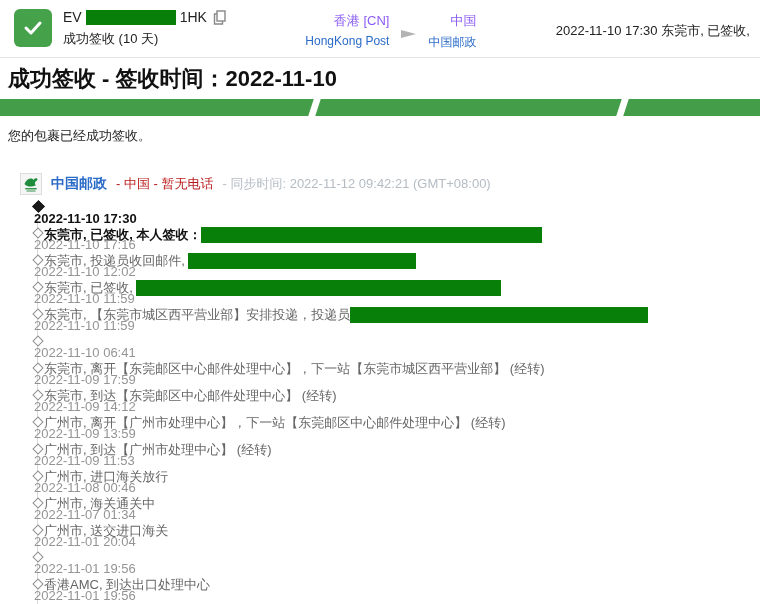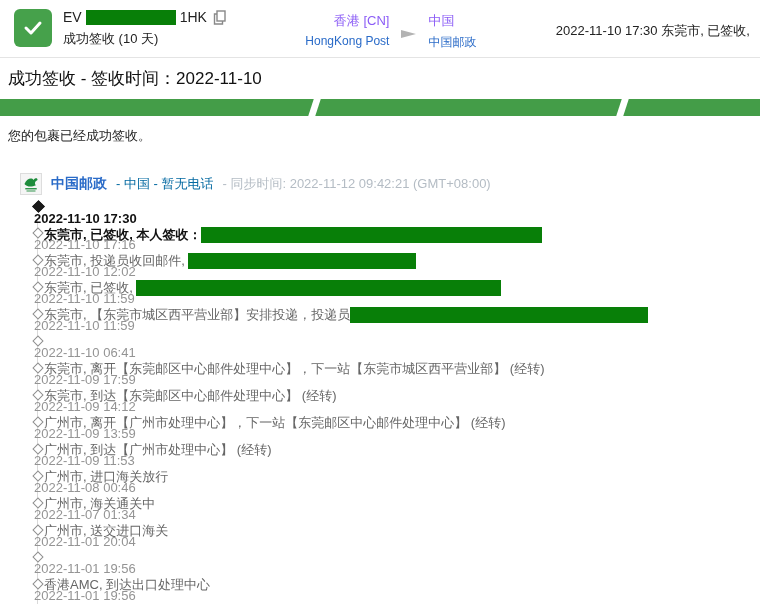--- a/index.html
+++ b/index.html
@@ -11,40 +11,40 @@
          display:flex;justify-content:space-between;gap:48px;}
   .h-left{display:flex;gap:11px;}
   .status-icon{width:38px;height:38px;border-radius:6px;background:#46a14b;display:flex;align-items:center;justify-content:center;flex:0 0 auto;}
   .trackno-line{font-size:14px;color:#222;display:flex;align-items:center;gap:4px;white-space:nowrap;}
   .trackno-redact{display:inline-block;width:90px;height:15px;background:#087f08;vertical-align:middle;}
   .copy{display:inline-flex;margin-left:2px;cursor:pointer;}
   .status-line{font-size:13px;color:#222;margin-top:5px;white-space:nowrap;}
 
   .h-route{display:flex;gap:12px;margin-top:3px;white-space:nowrap;}
   .route-origin{text-align:right;}
-  .route-dest{text-align:left;}
+  .route-dest{text-align:right;}
   .route-name{font-size:13px;color:#8b5cf6;}
   .route-carrier{font-size:12px;color:#2a6bc8;text-decoration:none;display:inline-block;margin-top:4px;cursor:pointer;}
   .route-arrow{width:0;height:0;border-left:15px solid #b3b3b3;border-top:4px solid transparent;border-bottom:4px solid transparent;margin-top:18px;}
 
   .h-latest{font-size:13px;color:#222;margin-top:13px;white-space:nowrap;}
 
   
-  .title{margin:9px 8px 0;font-size:17px;font-weight:normal;color:#111;line-height:23px;}
+  .title{margin:9px 8px 0;font-size:22px;font-weight:bold;color:#111;line-height:23px;}
   .progress{position:relative;height:17px;margin-top:9px;background:#449d48;overflow:hidden;}
   .progress .gap{position:absolute;top:-2px;bottom:-2px;width:7px;background:#fff;transform:skewX(-18deg);}
   .progress .g1{left:311px;}
   .progress .g2{left:619px;}
   .message{margin:11px 8px 0;font-size:13px;color:#222;}
 
   
   .carrier-row{margin:27px 0 0 20px;display:flex;align-items:center;gap:9px;height:24px;white-space:nowrap;}
   .logo{width:22px;height:22px;box-sizing:border-box;background:#f5f5f5;border:1px solid #ddd;display:flex;align-items:center;justify-content:center;}
   .carrier-name{font-size:14px;font-weight:bold;color:#2a6bc8;text-decoration:none;cursor:pointer;}
-  .carrier-meta{font-size:13px;color:#0369a1;}
+  .carrier-meta{font-size:13px;color:#b91c1c;}
   .carrier-sync{font-size:13px;color:#b4bcc4;}
 
   
   .timeline{position:relative;margin-top:6px;}
   .tl-line{position:absolute;left:37px;top:16px;bottom:-10px;width:1px;background:#d9d9d9;}
   .tl-row{height:27px;display:flex;align-items:flex-start;padding-left:28px;position:relative;flex-direction:column;}
   .tl-marker{width:20px;display:flex;justify-content:center;z-index:1;}
   .diamond{width:8px;height:8px;box-sizing:border-box;border:1px solid #8f8f8f;background:#fff;transform:rotate(45deg);display:block;}
   .tl-row.active .diamond{width:9px;height:9px;border-color:#1a1a1a;background:#1a1a1a;}
   .tl-time{width:110px;margin-left:6px;font-size:13px;color:#949494;white-space:nowrap;}

